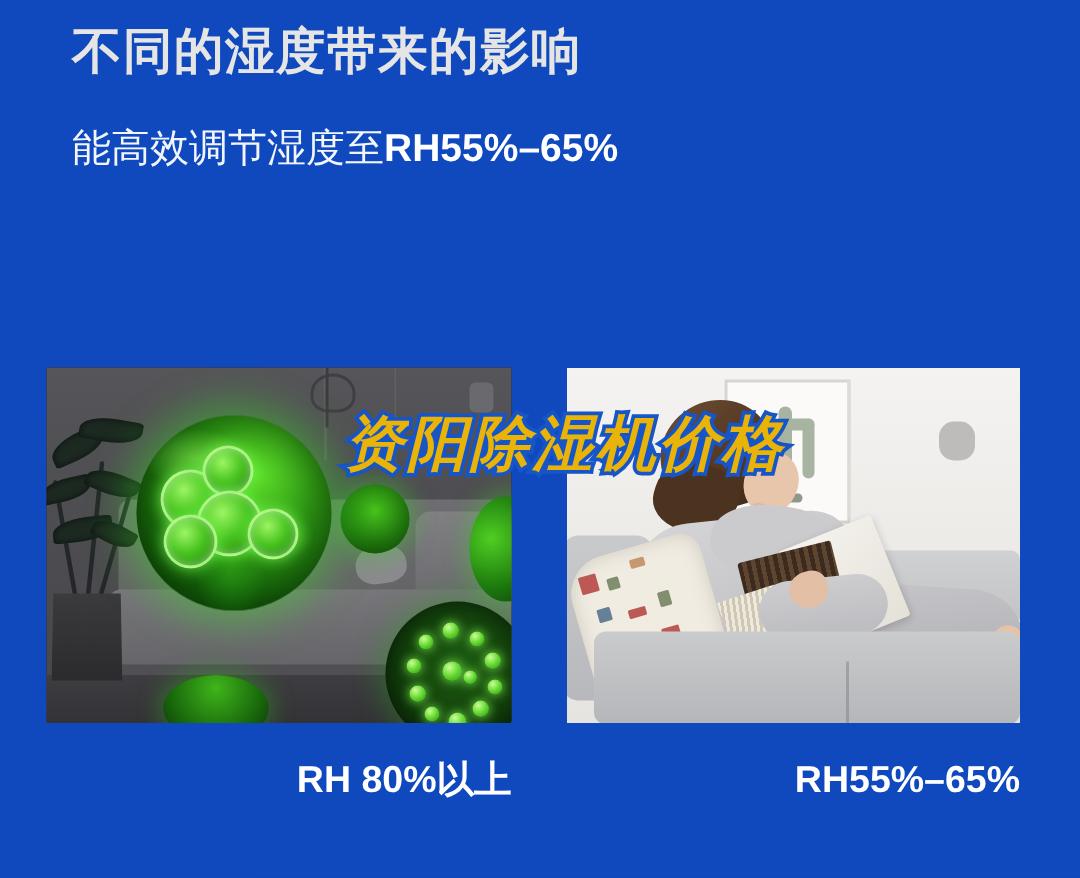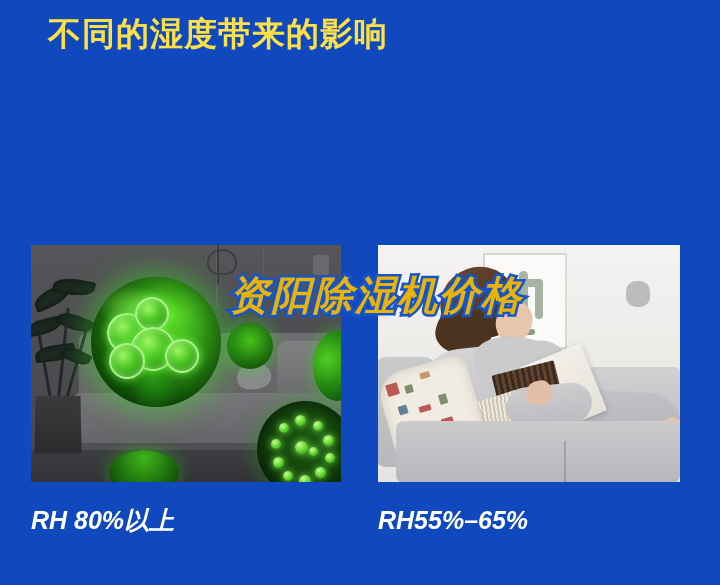--- a/index.html
+++ b/index.html
@@ -8,21 +8,21 @@
     width:720px;height:585px;overflow:hidden;
     background:#0f49bd;
     font-family:"Liberation Sans","DejaVu Sans",sans-serif;
     -webkit-font-smoothing:antialiased;
   }
   #poster{position:relative;width:720px;height:585px;background:#0f49bd;overflow:hidden;}
 
   
   .headline{
     position:absolute;left:48px;top:14px;
-    font-size:33px;font-weight:bold;color:#fde047;
+    font-size:33px;font-weight:bold;color:#e5e5e5;
     letter-spacing:1px;line-height:40px;white-space:nowrap;
   }
 
   
   .copy{position:absolute;left:48px;top:80px;width:470px;}
   .copy .line{
     font-size:26px;color:#f2f6fc;line-height:36px;
     white-space:nowrap;letter-spacing:0px;
   }
   .copy .line.bold{font-weight:bold;color:#ffffff;}
@@ -261,40 +261,41 @@
     position:absolute;left:0;top:268px;width:720px;text-align:center;
     font-size:40px;font-weight:bold;font-style:italic;color:#eab308;
     letter-spacing:2px;white-space:nowrap;
     -webkit-text-stroke:5px #1756c9;
     paint-order:stroke fill;
     text-shadow:0 0 2px rgba(23,86,201,.9);
     margin-left:16px;
   }
 
   
-  .cap{position:absolute;text-align:left;font-style:italic;}
+  .cap{position:absolute;text-align:right;}
   #cap-left{left:31px;top:505px;width:310px;}
   #cap-right{left:378px;top:505px;width:302px;}
   .cap-title{
     font-size:25px;font-weight:bold;color:#ffffff;
     letter-spacing:0px;line-height:30px;white-space:nowrap;
   }
   .cap-sub{
     font-size:20px;color:#e8eefb;line-height:28px;
     margin-top:2px;white-space:nowrap;
   }
 </style>
 </head>
 <body>
 
 <div id="poster">
 
   <div class="headline">不同的湿度带来的影响</div>
 
   <div class="copy">
+    <div class="line"><span>能高效调节湿度至</span><span class="b">RH55%–65%</span></div>
   </div>
 
   <div class="photo" id="photo-left">
     <div class="room-dark">
       <div class="wall-line wl1"></div>
       <div class="wall-line wl2"></div>
       <div class="wall-box"></div>
       <div class="lamp-wire"></div>
       <div class="lamp-cord"></div>
 

